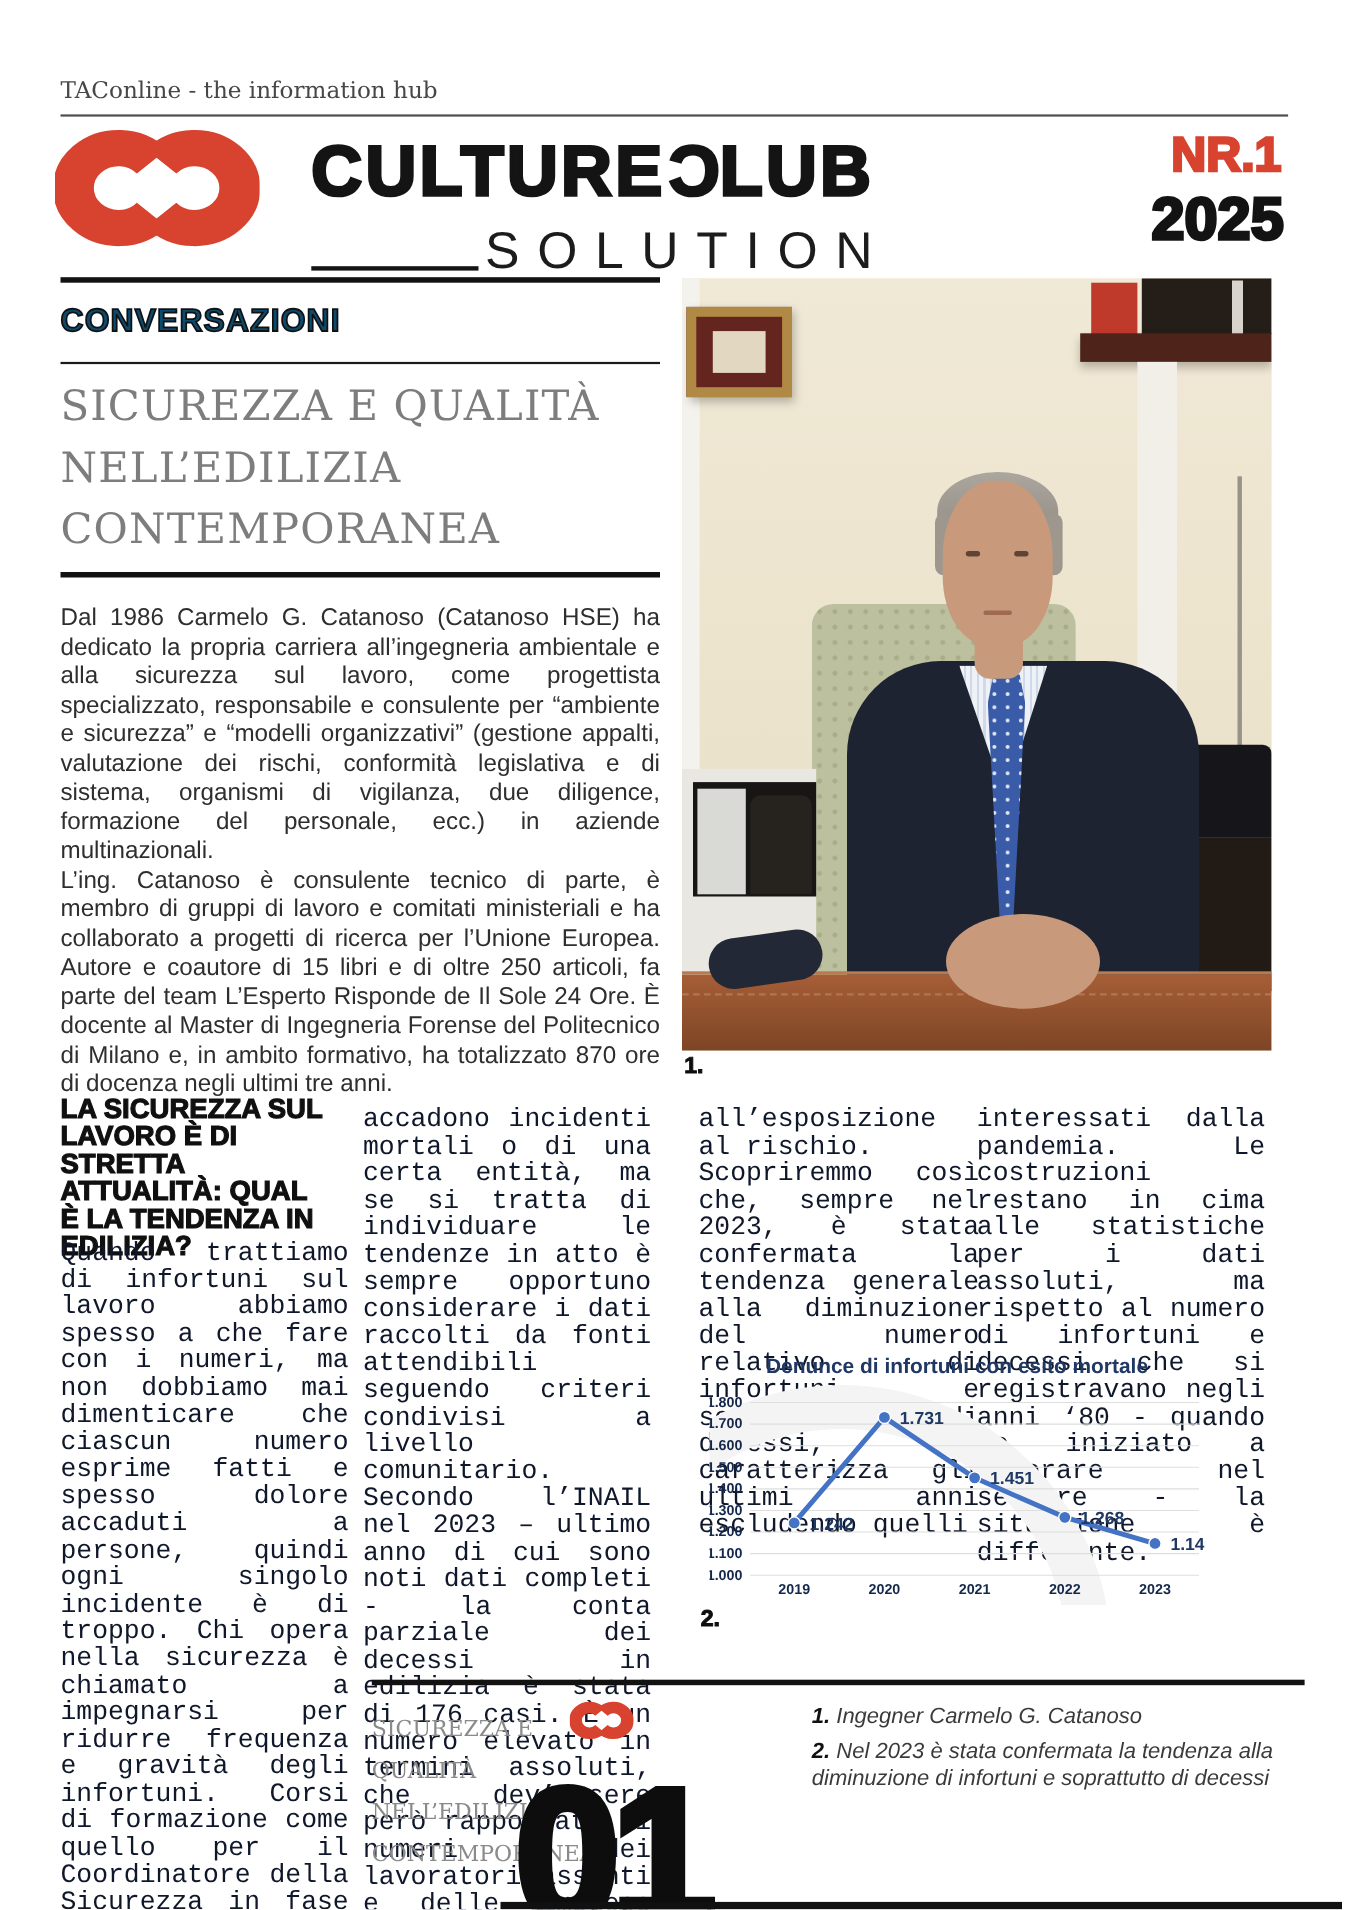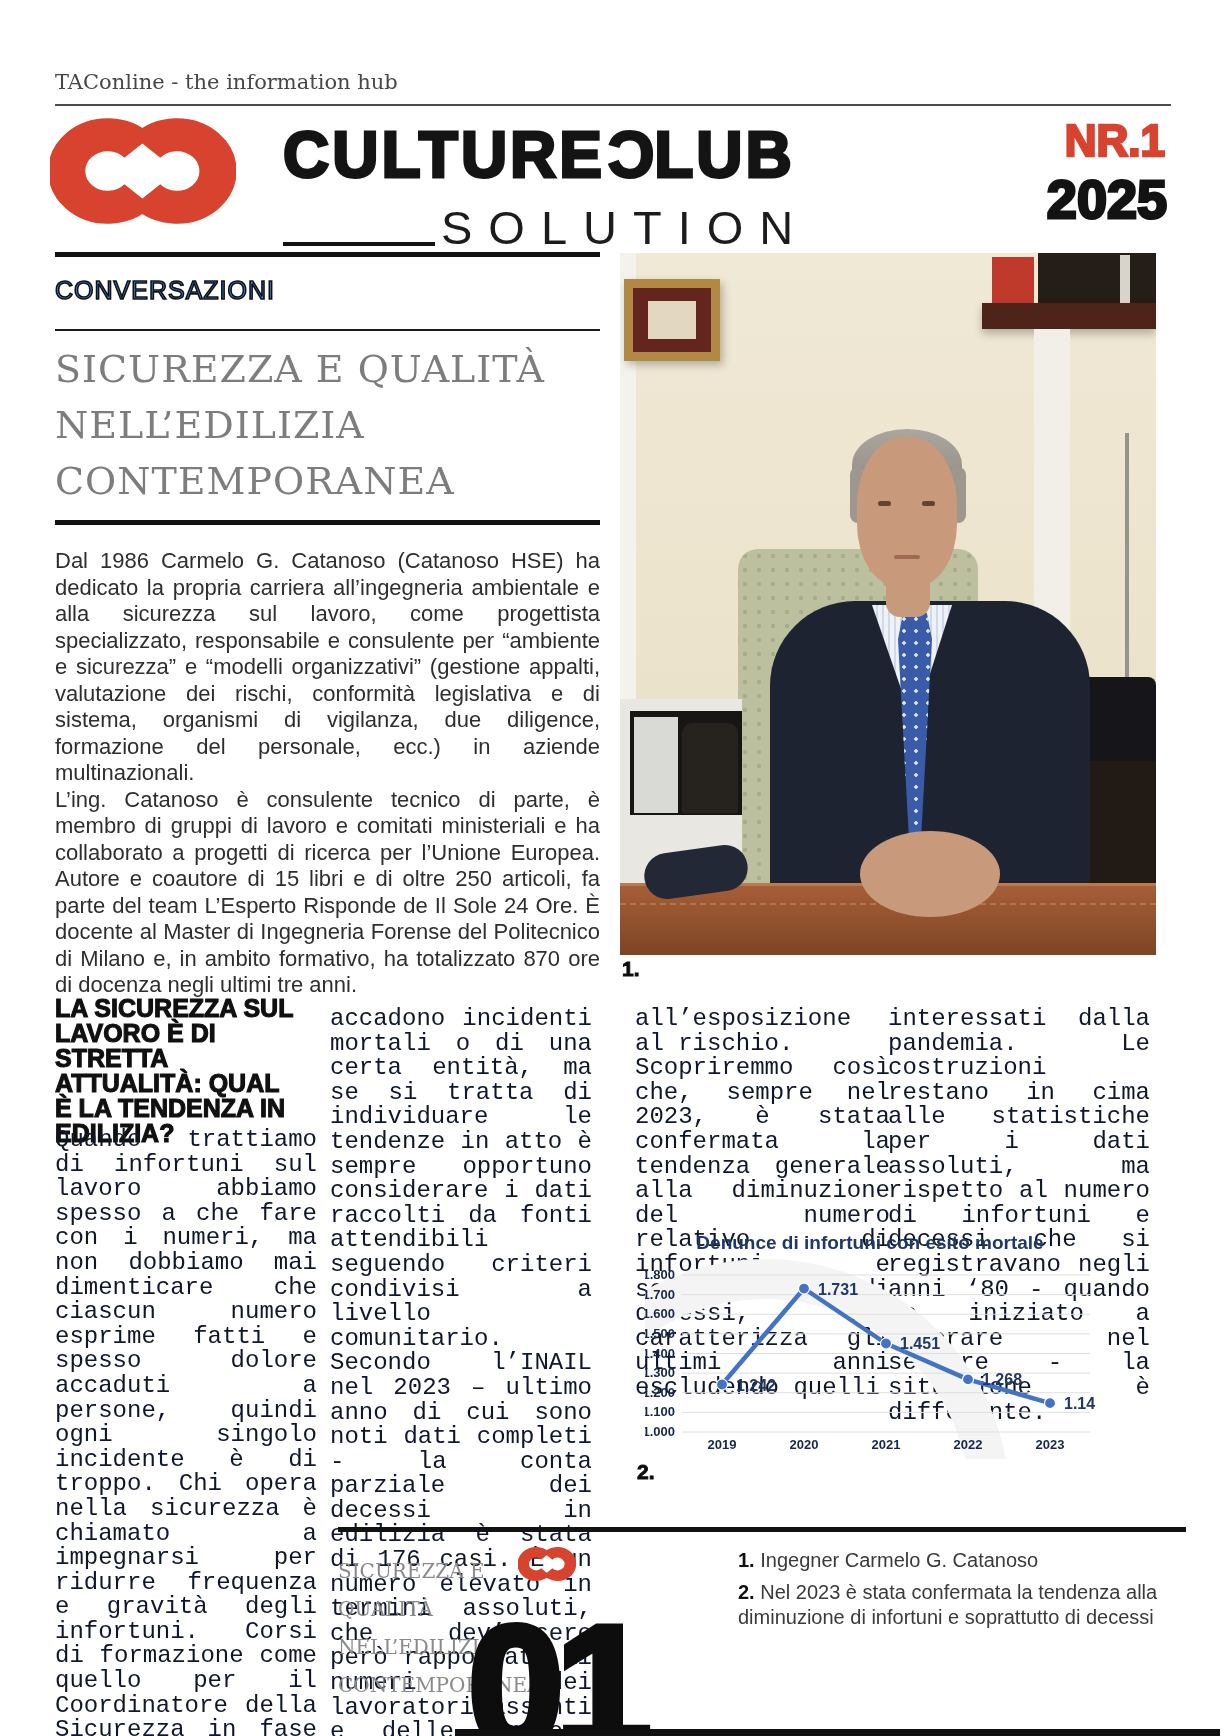--- a/index.html
+++ b/index.html
@@ -21,21 +21,21 @@
   .brand-underline{width:152px;height:4px;background:#141414;margin-bottom:9px;}
   .brand-solution{font-size:47px;font-weight:400;color:#1c1c1c;letter-spacing:16px;margin-left:6px;white-space:nowrap;}
   .issue-nr{right:55px;top:116px;font-size:44px;font-weight:700;color:#d8432f;
             -webkit-text-stroke:2.5px #d8432f;text-align:right;}
   .issue-year{right:53px;top:168px;font-size:54px;font-weight:700;color:#131313;
               -webkit-text-stroke:3px #131313;}
 
   
   .rule-thick{background:#121212;height:5px;}
   .rule-thin{background:#1a1a1a;height:2px;}
-  .kicker{left:55px;top:276px;font-size:25px;font-weight:400;color:#3b82f6;
+  .kicker{left:55px;top:276px;font-size:29px;font-weight:700;color:#0c4a6e;
           -webkit-text-stroke:1.6px #111;letter-spacing:1px;}
   .headline{left:55px;top:341px;width:545px;font-family:"DejaVu Serif",serif;font-size:38px;
             line-height:56px;color:#7d7d7d;white-space:pre-line;letter-spacing:1px;}
   .intro{left:55px;top:548px;width:545px;font-size:22px;line-height:26.5px;color:#2e2e2e;
          text-align:justify;white-space:pre-line;}
 
   
   .qhead{left:55px;top:996px;width:270px;font-size:25px;line-height:25px;font-weight:700;
          color:#101010;-webkit-text-stroke:1.1px #101010;white-space:pre-line;}
   .bodycol{font-family:Liberation Mono, monospace;font-size:24px;line-height:24.6px;color:#0f172a;
@@ -102,21 +102,21 @@
   .chart svg{position:absolute;left:0;top:26px;}
   .ylab,.xlab{font-size:13px;font-weight:700;fill:#15284b;font-family:"Liberation Sans",sans-serif;}
   .plab{font-size:16px;font-weight:700;fill:#1f3864;font-family:"Liberation Sans",sans-serif;}
 
   
   .footer-rule{left:338px;top:1527px;width:848px;height:5px;background:#121212;}
   .footer-ref{left:338px;top:1552px;width:230px;font-family:"DejaVu Serif",serif;font-size:20px;
               line-height:38px;color:#8a8a8a;white-space:pre-line;}
   .logo-footer{left:518px;top:1545px;}
   .captions{left:738px;top:1548px;width:470px;}
-  .caption{font-size:20px;line-height:25px;color:#3a3a3a;margin-bottom:7px;}
+  .caption{font-size:20px;line-height:25px;color:#3a3a3a;margin-bottom:7px;font-style:italic;}
   .caption b{color:#111;}
   .pagenum{left:468px;top:1600px;font-size:172px;font-weight:700;color:#0d0d0d;
            -webkit-text-stroke:7px #0d0d0d;letter-spacing:-8px;line-height:1;}
   .bottom-bar{left:455px;top:1729px;width:771px;height:7px;background:#101010;}
 </style>
 </head>
 <body>
 
 <div class="page">
 

